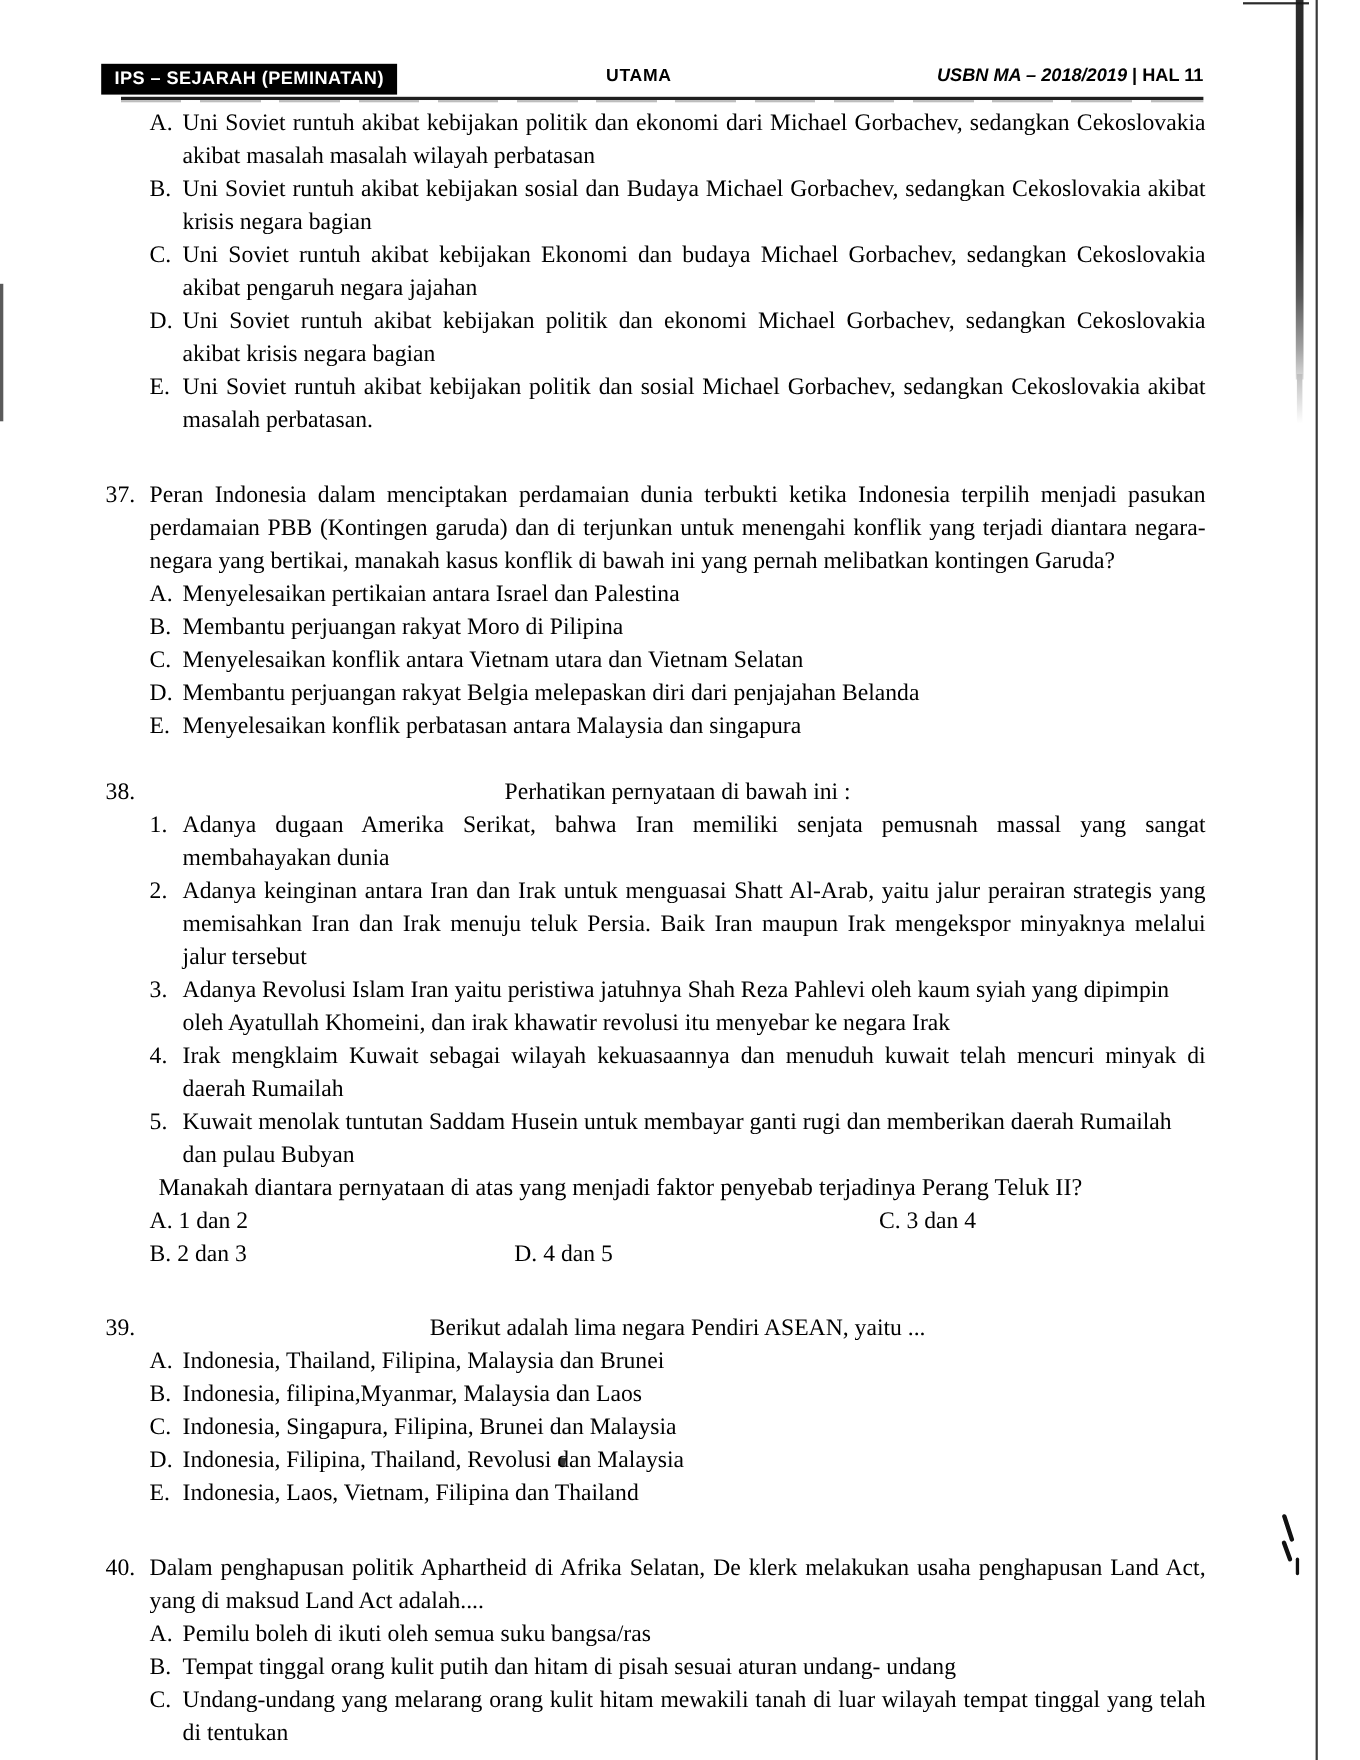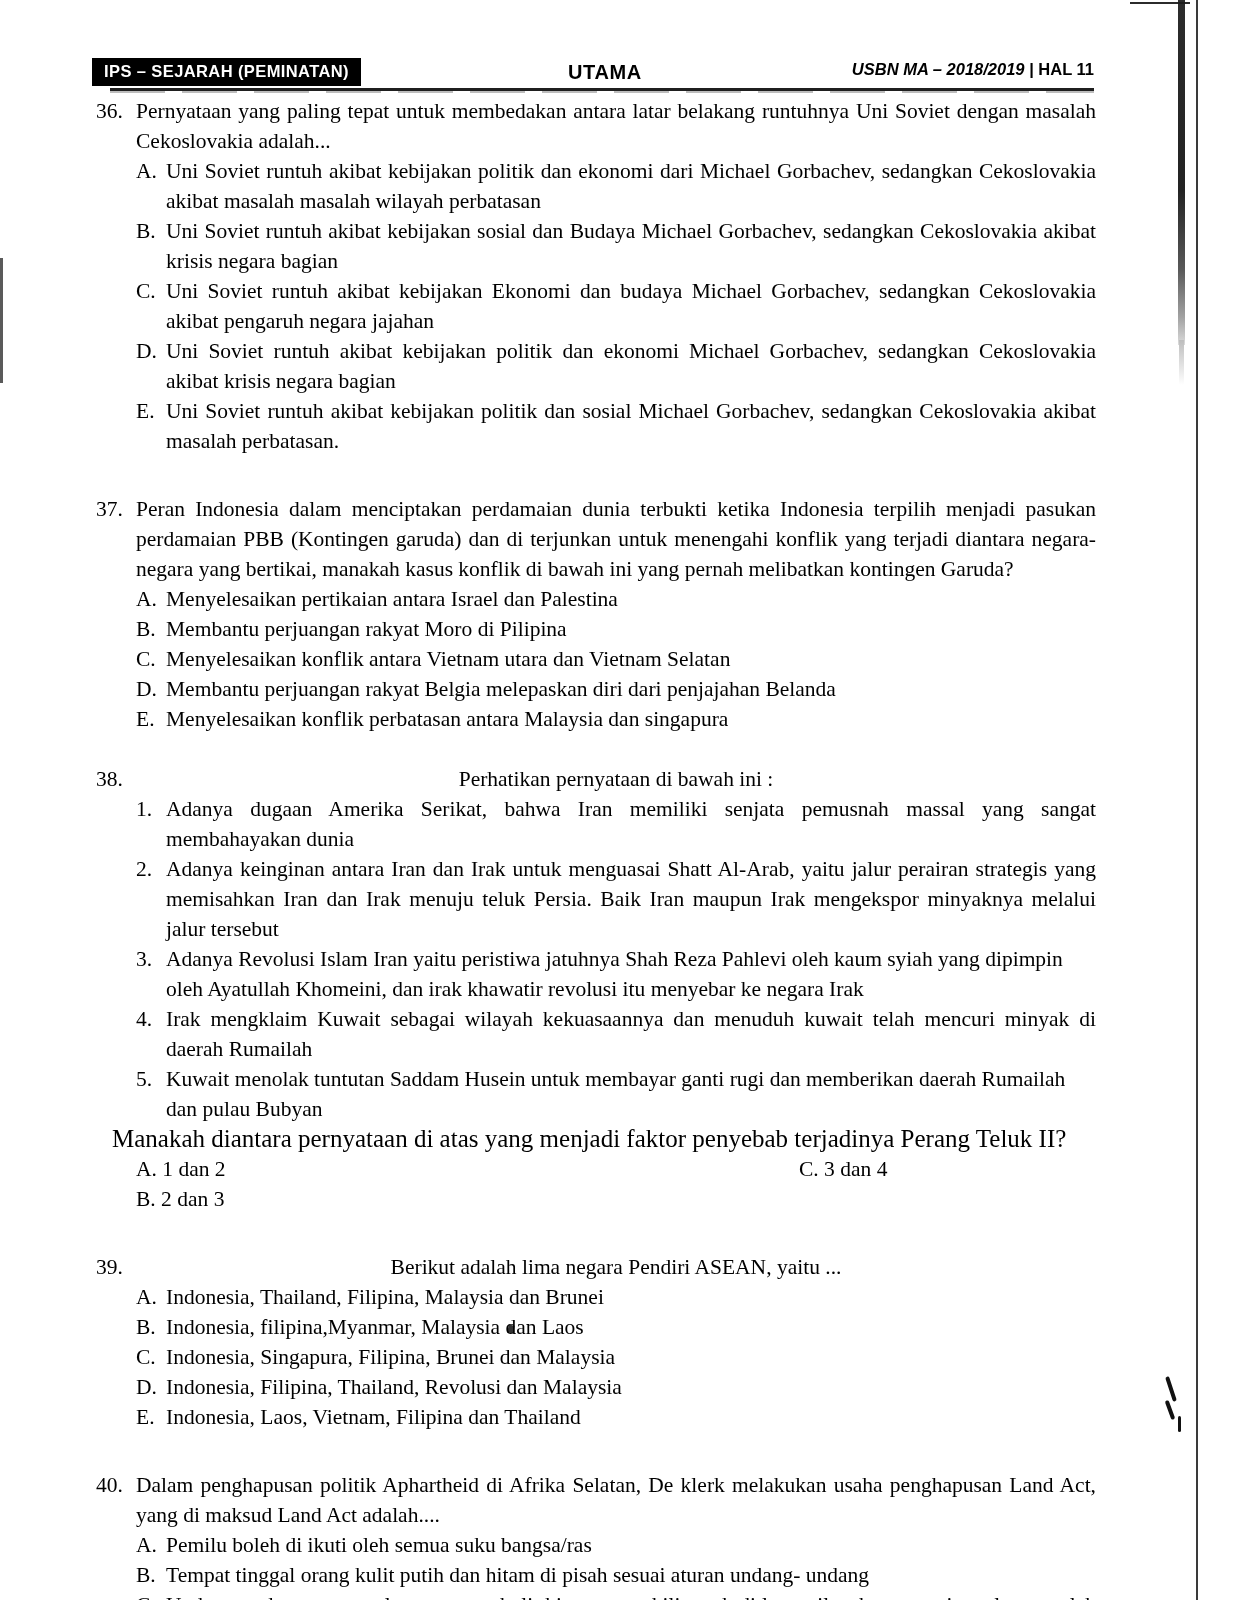--- a/index.html
+++ b/index.html
@@ -94,24 +94,24 @@
     color: #ffffff;
     font-family: "Liberation Sans", sans-serif;
     font-size: 16.5px;
     font-weight: 600;
     letter-spacing: .4px;
     padding: 4px 12px 5px 12px;
     white-space: nowrap;
   }
   .header-center {
     position: absolute;
-    left: 476px;
+    left: 459px;
     top: 3px;
     font-family: "Liberation Sans", sans-serif;
-    font-size: 20px;
+    font-size: 16px;
     font-weight: 600;
     letter-spacing: .6px;
   }
   .header-right {
     position: absolute;
     right: 0;
     top: 2px;
     font-family: "Liberation Sans", sans-serif;
     font-size: 16.5px;
     font-weight: bold;
@@ -199,22 +199,22 @@
     display: flex;
     align-items: flex-start;
     font-size: 21.5px;
     line-height: 30px;
   }
   .sub-num { flex: 0 0 30px; width: 30px; }
   .sub-body { flex: 1 1 auto; text-align: justify; text-justify: inter-word; }
   .sub-body.nojustify { text-align: left; }
 
   .prompt-line {
-    margin-left: 20px;
-    font-size: 25px;
+    margin-left: 52px;
+    font-size: 22px;
     line-height: 30px;
   }
 
   
   .opt-grid {
     margin-left: 44px;
     font-size: 21.5px;
     line-height: 30px;
   }
   .opt-grid-row { display: flex; justify-content: space-between; }
@@ -256,24 +256,20 @@
       <span>USBN MA – 2018/2019</span>
       <span class="hal">|</span>
       <span class="hal">HAL 11</span>
     </div>
   </div>
   <div class="header-rule"></div>
 
   <div class="content">
 
     <div class="q-block">
-      <div class="q-head">
-        <div class="q-num">36.</div>
-        <div class="q-text">Pernyataan yang paling tepat untuk membedakan antara latar belakang runtuhnya Uni Soviet dengan masalah Cekoslovakia adalah...</div>
-      </div>
       <div class="opts">
         <div class="opt">
           <span class="opt-label">A.</span>
           <span class="opt-body">Uni Soviet runtuh akibat kebijakan politik dan ekonomi dari Michael Gorbachev, sedangkan Cekoslovakia akibat masalah masalah wilayah perbatasan</span>
         </div>
         <div class="opt">
           <span class="opt-label">B.</span>
           <span class="opt-body">Uni Soviet runtuh akibat kebijakan sosial dan Budaya Michael Gorbachev, sedangkan Cekoslovakia akibat krisis negara bagian</span>
         </div>
         <div class="opt">
@@ -352,20 +348,21 @@
         </div>
       </div>
       <div class="prompt-line">Manakah diantara pernyataan di atas yang menjadi faktor penyebab terjadinya Perang Teluk II?</div>
       <div class="opt-grid">
         <div class="opt-grid-row">
           <span class="opt-grid-cell">A. 1 dan 2</span>
           <span class="opt-grid-cell">C. 3 dan 4</span>
         </div>
         <div class="opt-grid-row">
           <span class="opt-grid-cell">B. 2 dan 3</span>
+          <span class="opt-grid-cell">D. 4 dan 5</span>
           <span class="opt-grid-cell"></span>
         </div>
       </div>
     </div>
 
     <div class="gap-lg"></div>
 
     <div class="q-block">
       <div class="q-head">
         <div class="q-num">39.</div>

